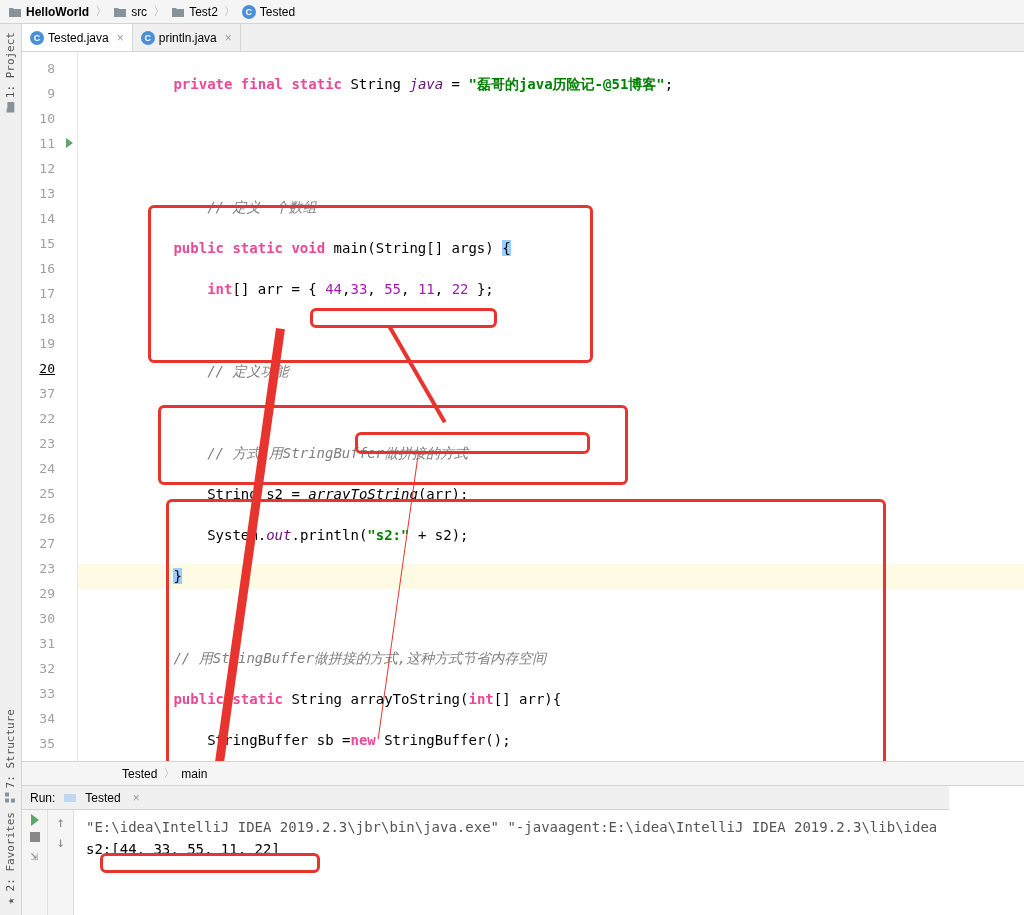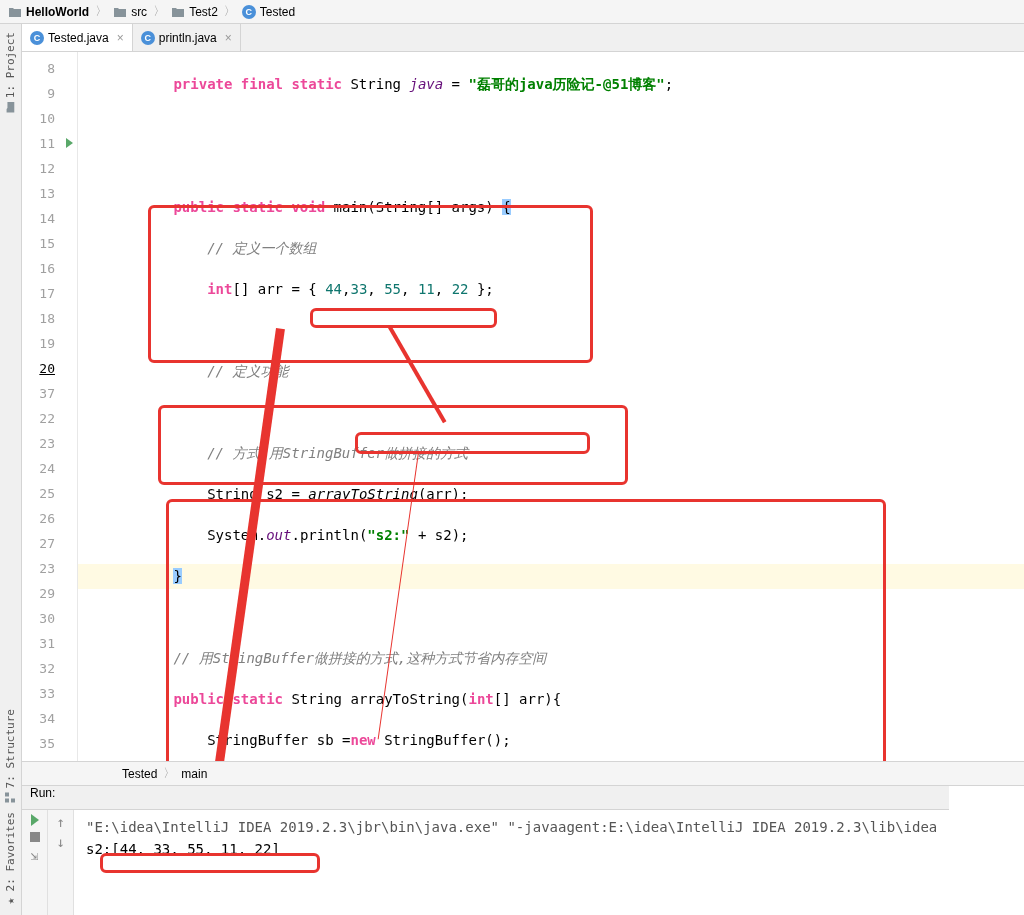--- a/index.html
+++ b/index.html
@@ -26,33 +26,33 @@
 .gutter { width: 56px; background: #fff; border-right: 1px solid #e8e8e8; text-align: right; padding-top: 4px;}
 .line-num { height: 25px; line-height: 25px; color: #a0a0a0; padding-right: 22px; font-size: 13px; position:relative;}
 .line-num.current{color:#000;text-decoration:underline;}
 .run-icon{position:absolute; right:4px; top:7px; width:0;height:0;border-left:7px solid #59a869;border-top:5px solid transparent;border-bottom:5px solid transparent;}
 
 .code-lines { flex: 1; padding-top: 4px; position: relative; white-space: pre; font-size: 14px;}
 .code-line { height: 25px; line-height: 25px; padding-left: 28px; }
 .code-line.hl { background: #fffae3; }
 .kw { color: #ec4899; font-weight: bold; }
 .str { color: #008000; font-weight: bold; }
-.num { color: #0f766e; }
+.num { color: #a21caf; }
 .cmt { color: #808080; font-style: italic; }
 .fld { color: #660e7a; font-style: italic; }
 .mtd { font-style: italic; }
 .brace-hl{ background: #99ccff;}
 
 .annot-box { position: absolute; border: 3px solid #e8342f; border-radius: 6px; pointer-events: none; }
 .annot-line { position: absolute; background: #e8342f; transform-origin: top left; pointer-events: none; }
 
 .breadcrumb-bottom { height: 24px; background: #f5f5f5; border-top: 1px solid #d4d4d4; display: flex; align-items: center; padding-left: 100px; font-size: 12px; gap:6px; font-family: -apple-system,'Segoe UI',sans-serif;}
 
 .run-panel { height: 130px; border-top: 1px solid #d4d4d4; display: flex; }
-.run-header { height: 24px; background: #f0f0f0; border-bottom: 1px solid #d4d4d4; display: flex; align-items: flex-start; padding: 0 8px; font-size: 12px; width:100%; gap:8px; font-family: -apple-system,'Segoe UI',sans-serif; flex-direction: column;}
+.run-header { height: 24px; background: #f0f0f0; border-bottom: 1px solid #d4d4d4; display: flex; align-items: center; padding: 0 8px; font-size: 12px; width:100%; gap:8px; font-family: -apple-system,'Segoe UI',sans-serif;}
 .run-body{display:flex; flex:1;}
 .run-left { width: 26px; background: #f5f5f5; border-right: 1px solid #e0e0e0; display:flex; flex-direction:column; align-items:center; padding-top:4px; gap:6px;}
 .run-left .tri{width:0;height:0;border-left:8px solid #59a869;border-top:6px solid transparent;border-bottom:6px solid transparent; cursor:pointer;}
 .run-left .stop{width:10px;height:10px;background:#888; cursor:pointer;}
 .run-mid{width:26px; background:#f5f5f5; border-right:1px solid #e0e0e0; display:flex;flex-direction:column;align-items:center;padding-top:4px;gap:4px;}
 .run-mid .arr{color:#888;font-size:14px;cursor:pointer;}
 .run-output { flex: 1; padding: 6px 12px; font-size: 14px; line-height:22px; white-space: pre-wrap; word-break:break-all;}
 .run-output .path{color:#555;}
 .run-container{display:flex;flex-direction:column; height:100%;}
 </style>
@@ -144,22 +144,22 @@
           <div class="line-num">31</div>
           <div class="line-num">32</div>
         <div class="line-num">33</div>
           <div class="line-num">34</div>
           <div class="line-num">35</div>
       </div>
       <div class="code-lines">
 <div class="code-line">        <span class="kw">private final static</span><span> String </span><span class="fld">java</span><span> = </span><span class="str">"磊哥的java历险记-@51博客"</span><span>;</span></div>
 <div class="code-line"></div>
 <div class="code-line"></div>
+<div class="code-line">            <span class="cmt">// 定义一个数组</span></div>
 <div class="code-line">        <span class="kw">public static void</span><span> main(String[] args) </span><span class="brace-hl">{</span></div>
-<div class="code-line">            <span class="cmt">// 定义一个数组</span></div>
 <div class="code-line">            <span class="kw">int</span><span>[] arr = { </span><span class="num">44</span><span>,</span><span class="num">33</span><span>, </span><span class="num">55</span><span>, </span><span class="num">11</span><span>, </span><span class="num">22</span><span> };</span></div>
 <div class="code-line"></div>
 <div class="code-line">            <span class="cmt">// 定义功能</span></div>
 <div class="code-line"></div>
 <div class="code-line">            <span class="cmt">// 方式:用StringBuffer做拼接的方式</span></div>
 <div class="code-line">            <span>String s2 = </span><span class="mtd">arrayToString</span><span>(arr);</span></div>
 <div class="code-line">            <span>System.</span><span class="fld">out</span><span>.println(</span><span class="str">"s2:"</span><span> + s2);</span></div>
 <div class="code-line hl">        <span class="brace-hl">}</span></div>
 <div class="code-line"></div>
 <div class="code-line">        <span class="cmt">// 用StringBuffer做拼接的方式,这种方式节省内存空间</span></div>

